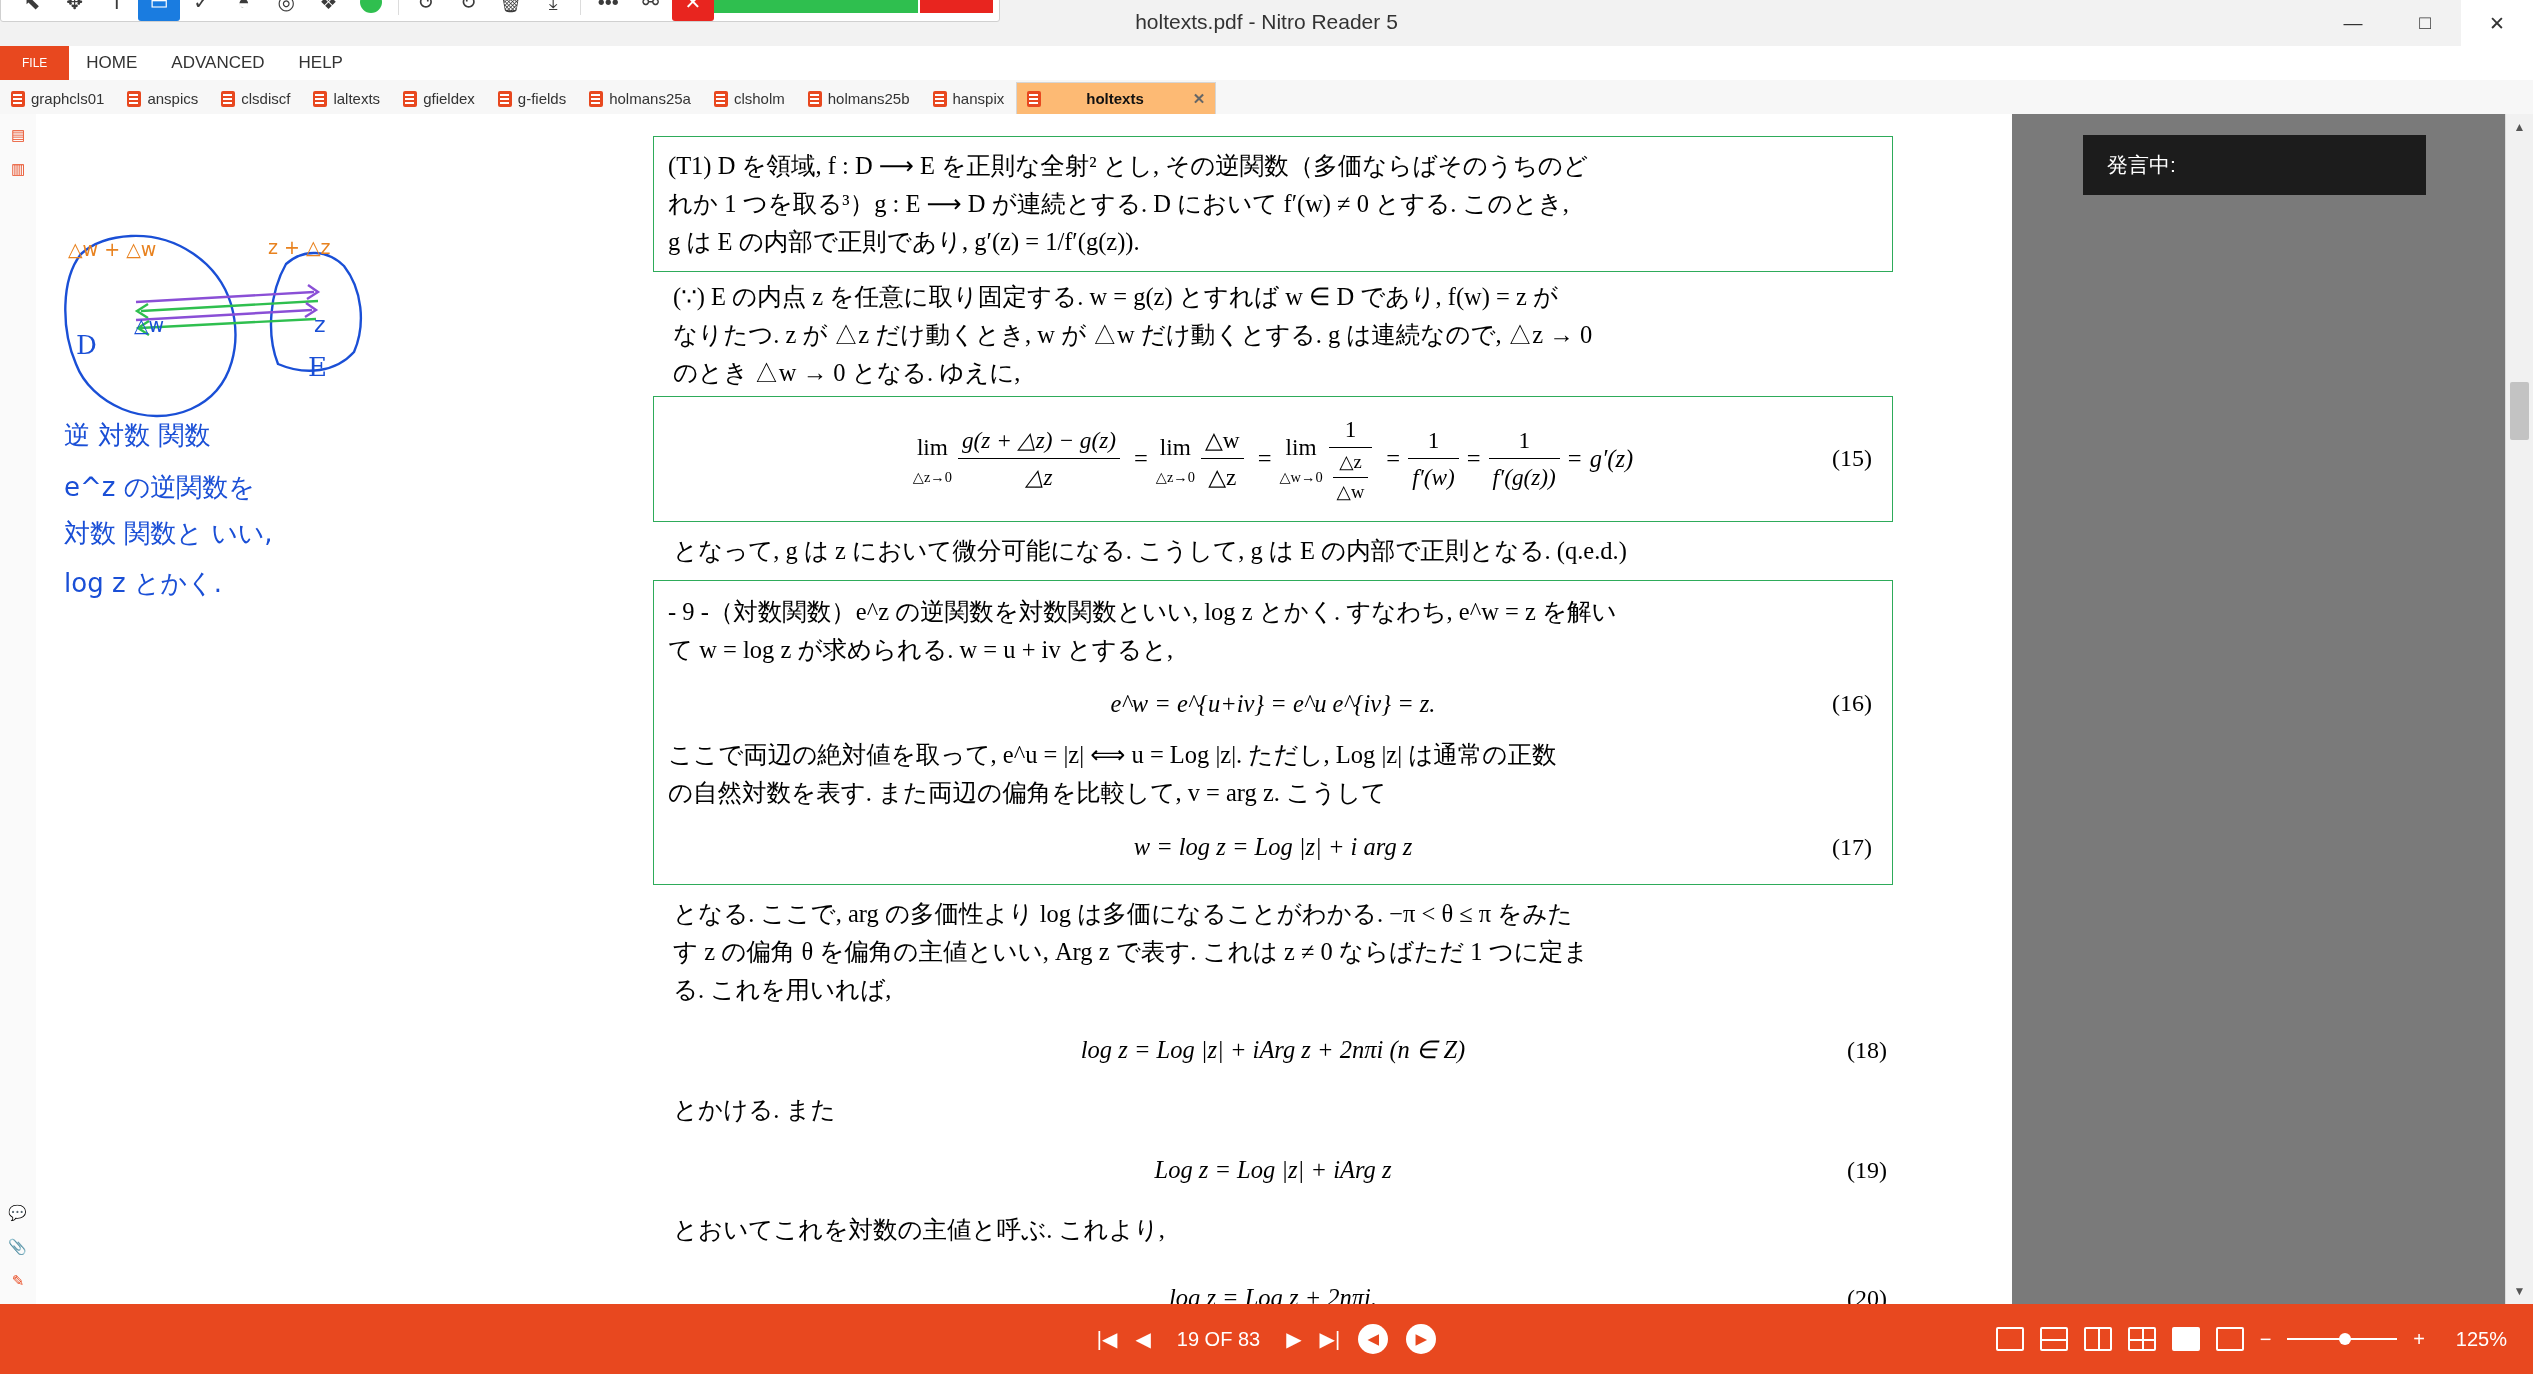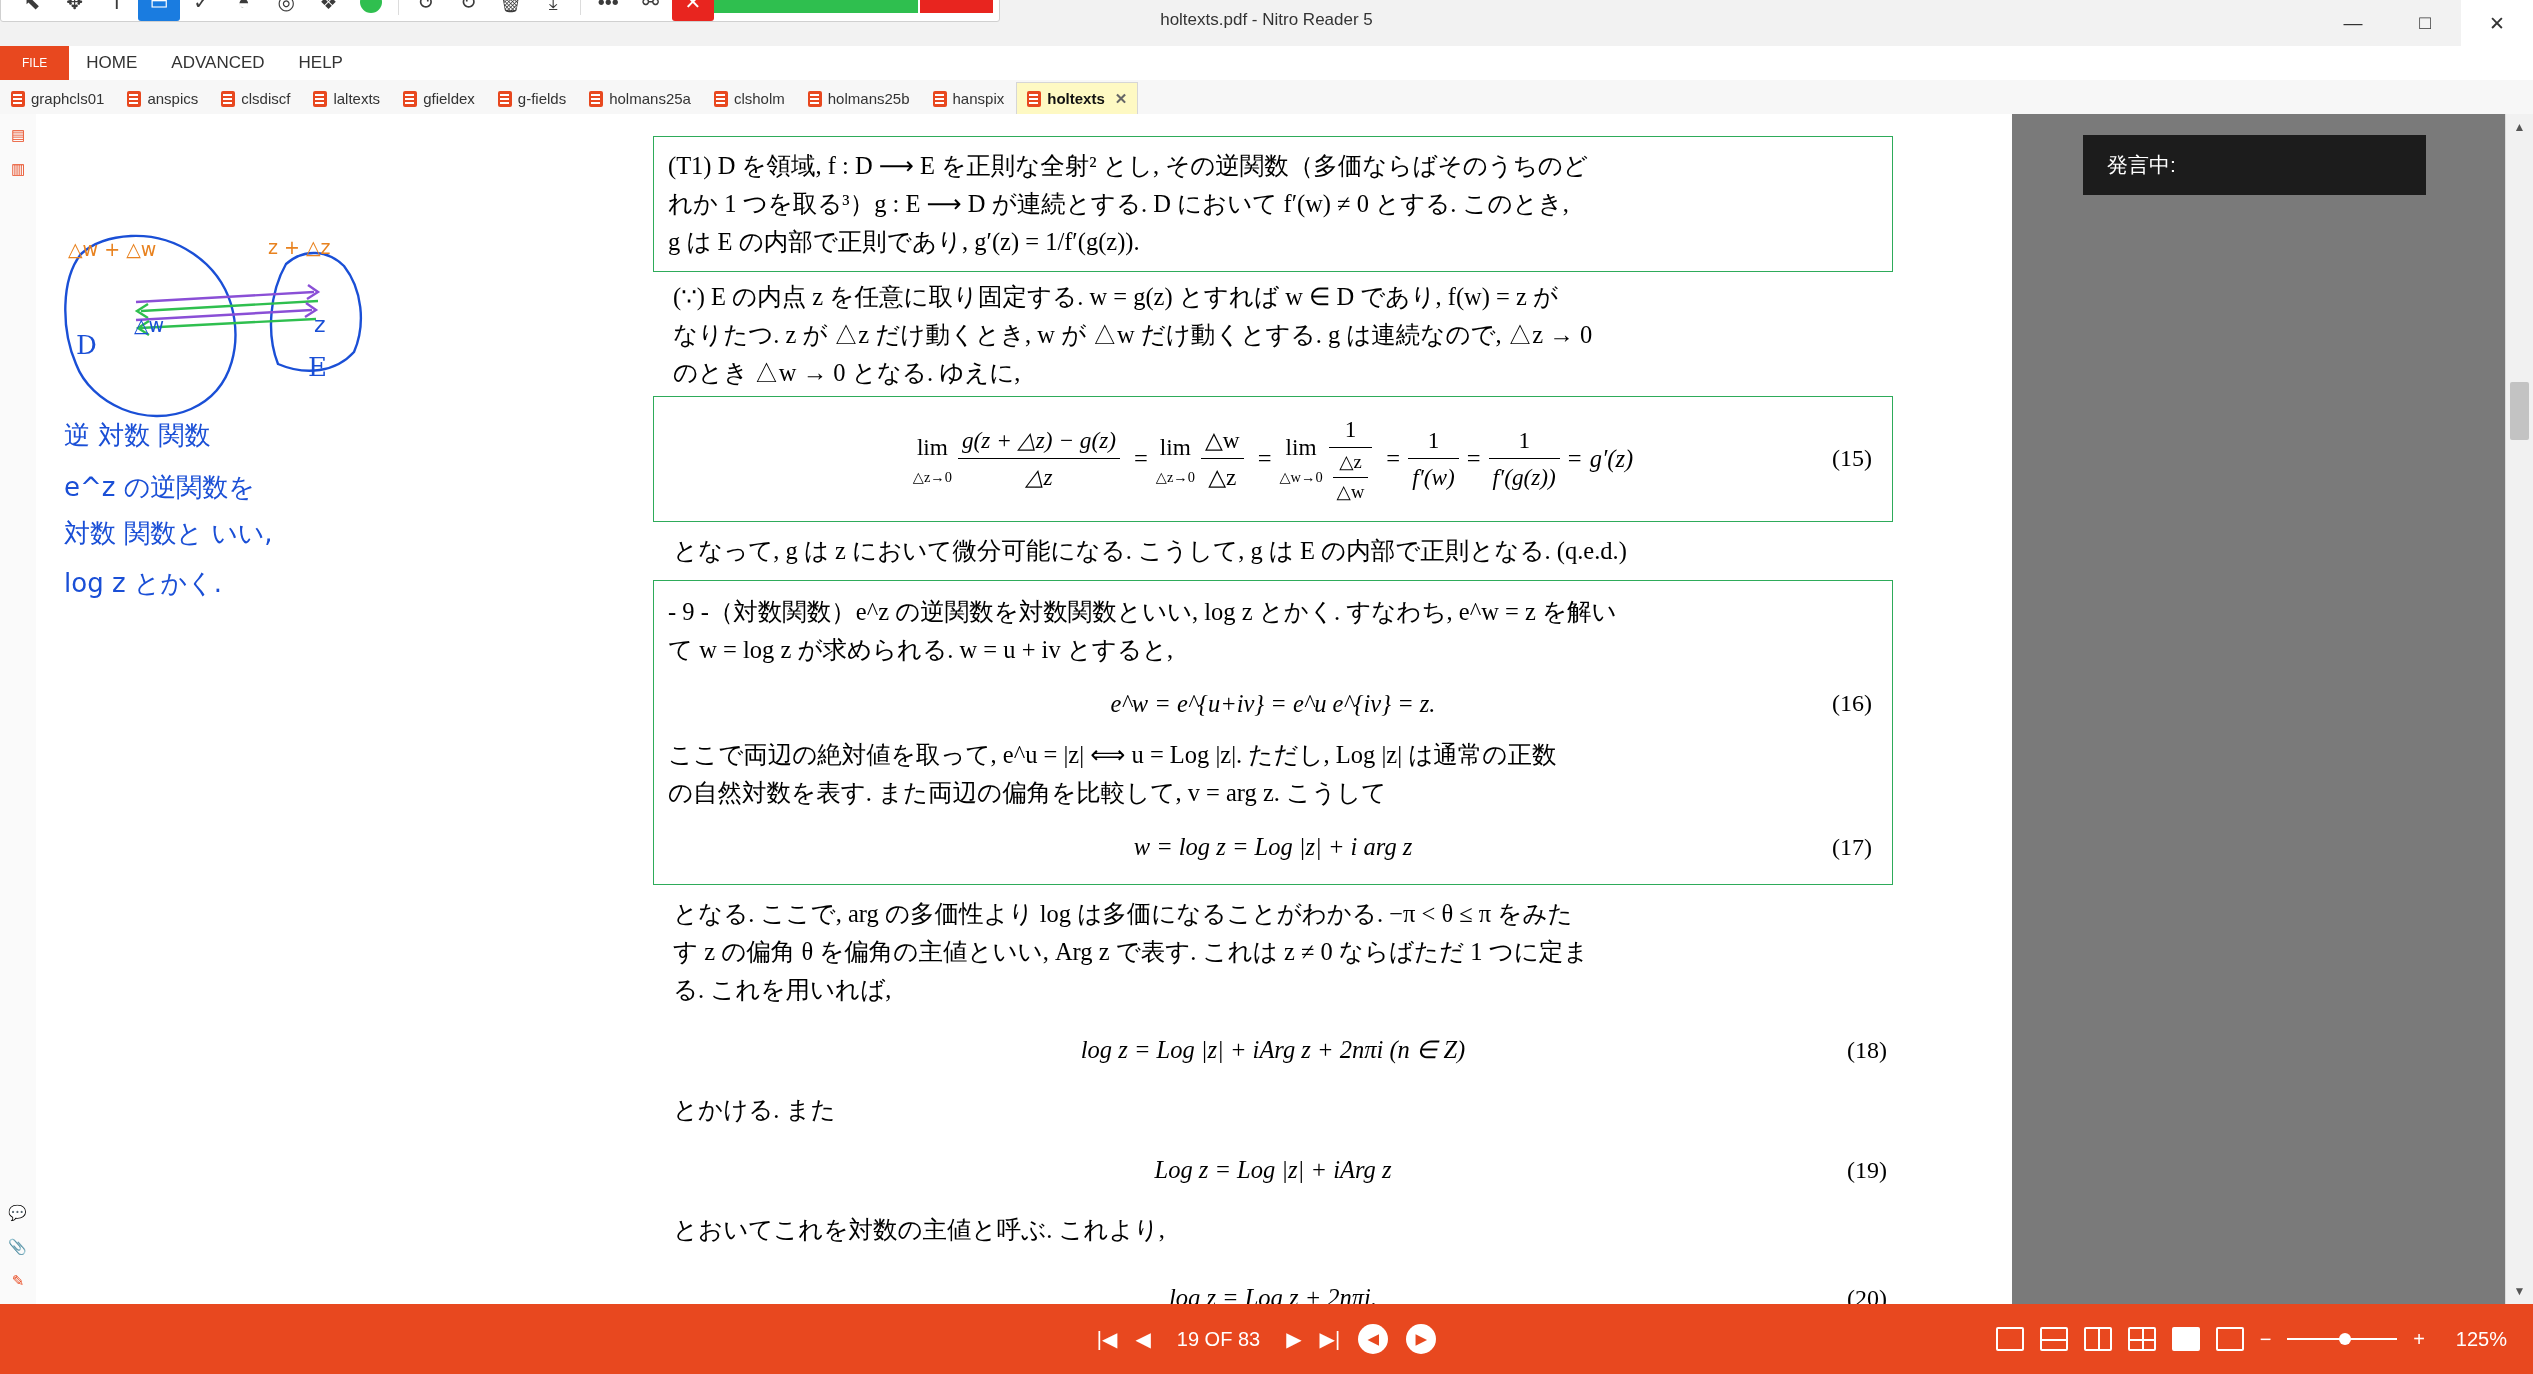--- a/index.html
+++ b/index.html
@@ -1,21 +1,21 @@
 <!DOCTYPE html>
 <html><head>
 <meta charset="utf-8">
 <style>
   html,body{margin:0;padding:0;background:#ffffff;}
   body{width:2533px;height:1374px;font-family:"Liberation Sans",sans-serif;overflow:hidden;position:relative;}
   .app{position:absolute;inset:0;background:#ffffff;}
 
   
   .titlebar{position:absolute;top:0;left:0;width:2533px;height:46px;background:#f2f2f2;border-bottom:1px solid #d8d8d8;}
-  .title-text{position:absolute;left:0;right:0;top:10px;text-align:center;font-size:17px;color:#333;}
+  .title-text{position:absolute;left:0;right:0;top:10px;text-align:center;font-size:21px;color:#333;}
   .win-btns{position:absolute;right:0;top:0;height:46px;display:flex;}
   .win-btn{width:72px;height:46px;display:flex;align-items:center;justify-content:center;font-size:19px;color:#333;}
   .win-btn.close{color:#fff;background:#ffffff;}
   .win-btn.close span{color:#333;}
 
   
   .annot-toolbar{position:absolute;left:0;top:-18px;width:1000px;height:40px;background:#ffffff;border:1px solid #d0d0d0;border-radius:3px;display:flex;align-items:center;padding-left:10px;box-sizing:border-box;z-index:40;}
   .at-item{width:52px;height:38px;display:flex;align-items:center;justify-content:center;font-size:20px;color:#3b3b3b;position:relative;}
   .at-item.sel{background:#1a7ce0;color:#fff;border-radius:3px;}
   .at-item.green .dot{width:22px;height:22px;border-radius:50%;background:#2fbf4f;display:block;}
@@ -25,21 +25,21 @@
   
   .menubar{position:absolute;top:46px;left:0;width:2533px;height:34px;background:#ffffff;border-bottom:1px solid #e3e3e3;display:flex;align-items:stretch;}
   .file-tab{background:#e8481f;color:#fff;font-size:12px;display:flex;align-items:center;padding:0 22px;}
   .menu-item{display:flex;align-items:center;padding:0 17px;font-size:17px;color:#333;}
 
   
   .tabstrip{position:absolute;top:80px;left:0;width:2533px;height:34px;background:#f7f7f7;border-bottom:1px solid #d6d6d6;display:flex;align-items:flex-end;}
   .doc-tab{display:flex;align-items:center;height:32px;padding:0 10px;font-size:15px;color:#333;border:1px solid transparent;border-bottom:none;margin-right:1px;box-sizing:border-box;}
   .doc-tab .ico{width:14px;height:16px;margin-right:6px;background:#e8481f;border-radius:2px;position:relative;display:inline-block;}
   .doc-tab .ico:after{content:"";position:absolute;left:2px;top:3px;width:9px;height:2px;background:#fff;box-shadow:0 4px 0 #fff,0 8px 0 #fff;}
-  .doc-tab.active{background:#fef9c3;border-color:#d6d6d6;color:#111;font-weight:bold;}
+  .doc-tab.active{background:#fdba74;border-color:#d6d6d6;color:#111;font-weight:bold;gap:39px;}
   .doc-tab .close-x{margin-left:10px;color:#666;font-size:15px;}
 
   
   .leftstrip{position:absolute;top:114px;left:0;width:36px;bottom:70px;background:#fafafa;border-right:1px solid #e0e0e0;}
   .ls-ico{width:26px;height:26px;margin:8px auto 0;display:flex;align-items:center;justify-content:center;font-size:15px;color:#444;}
   .ls-ico.orange{color:#e8481f;}
   .ls-bot{position:absolute;bottom:10px;left:0;right:0;}
 
   
   .notepanel{position:absolute;top:114px;left:36px;width:497px;bottom:70px;background:#ffffff;border-right:2px solid #737373;overflow:hidden;}

